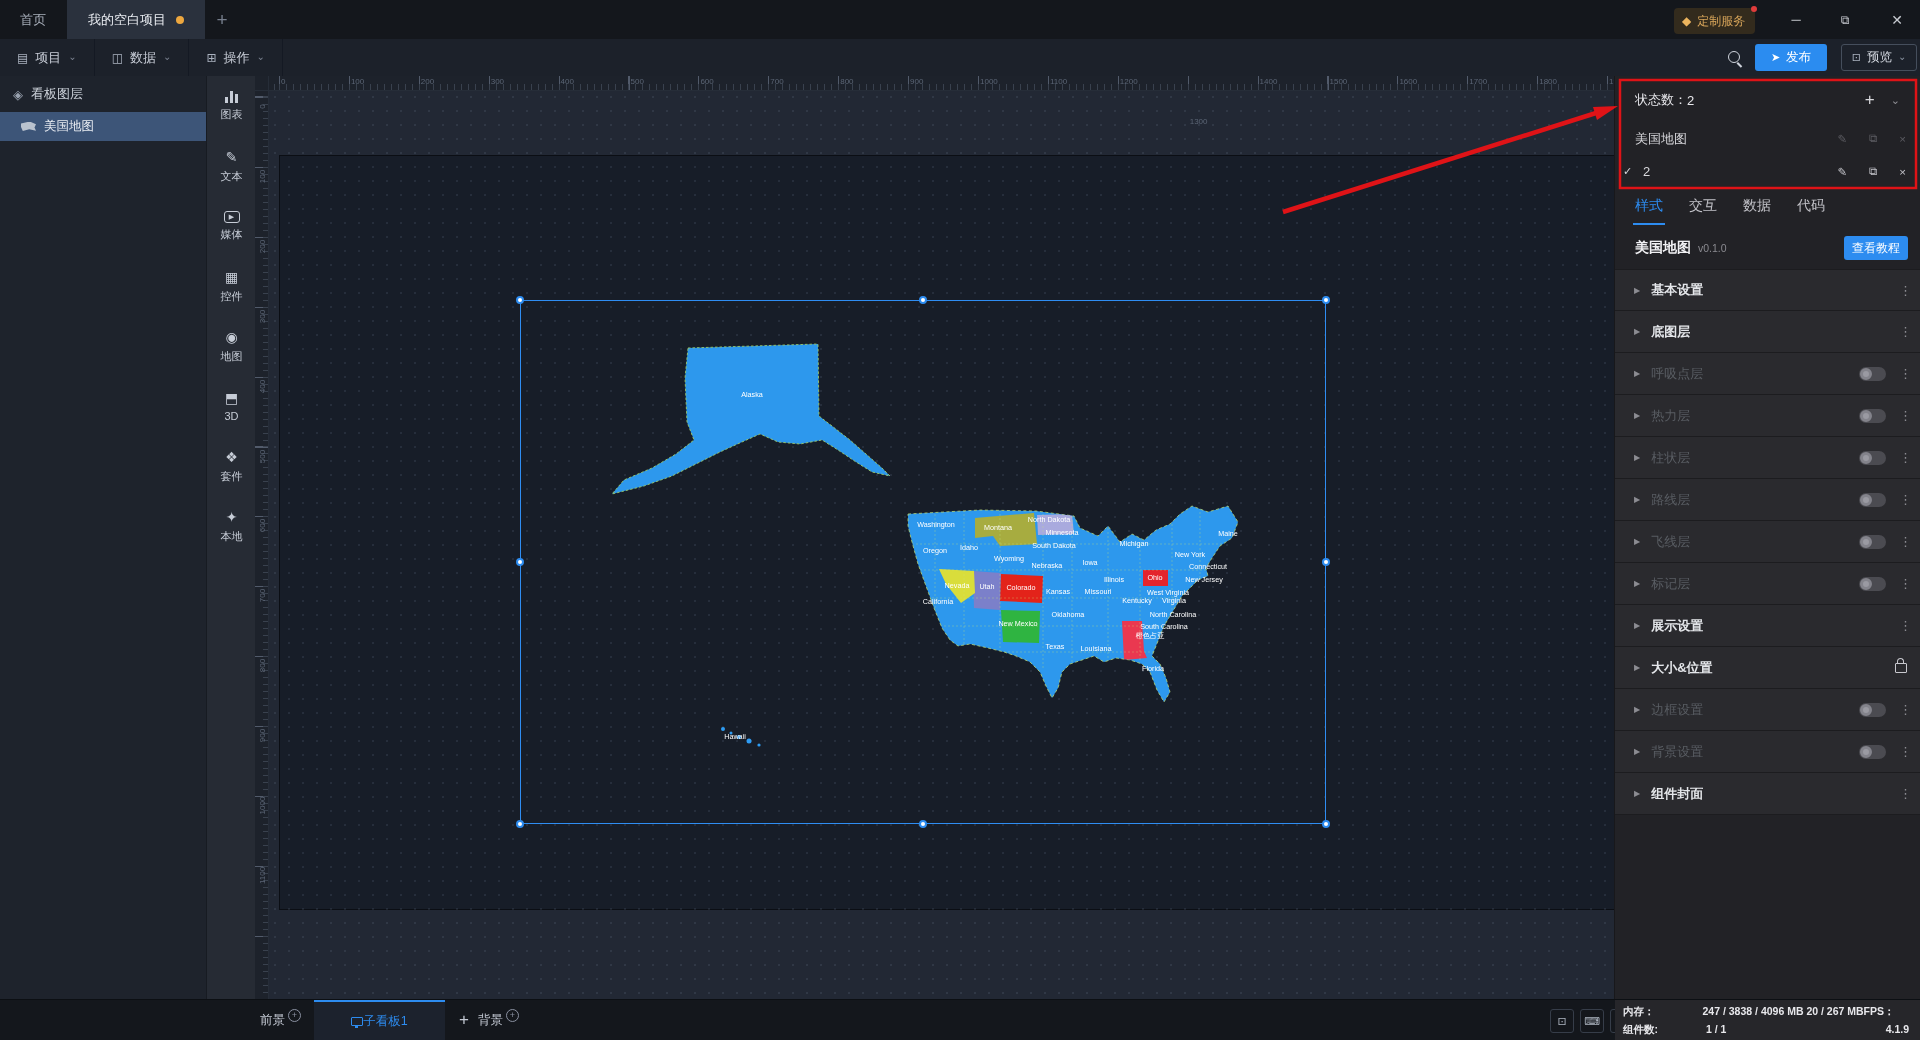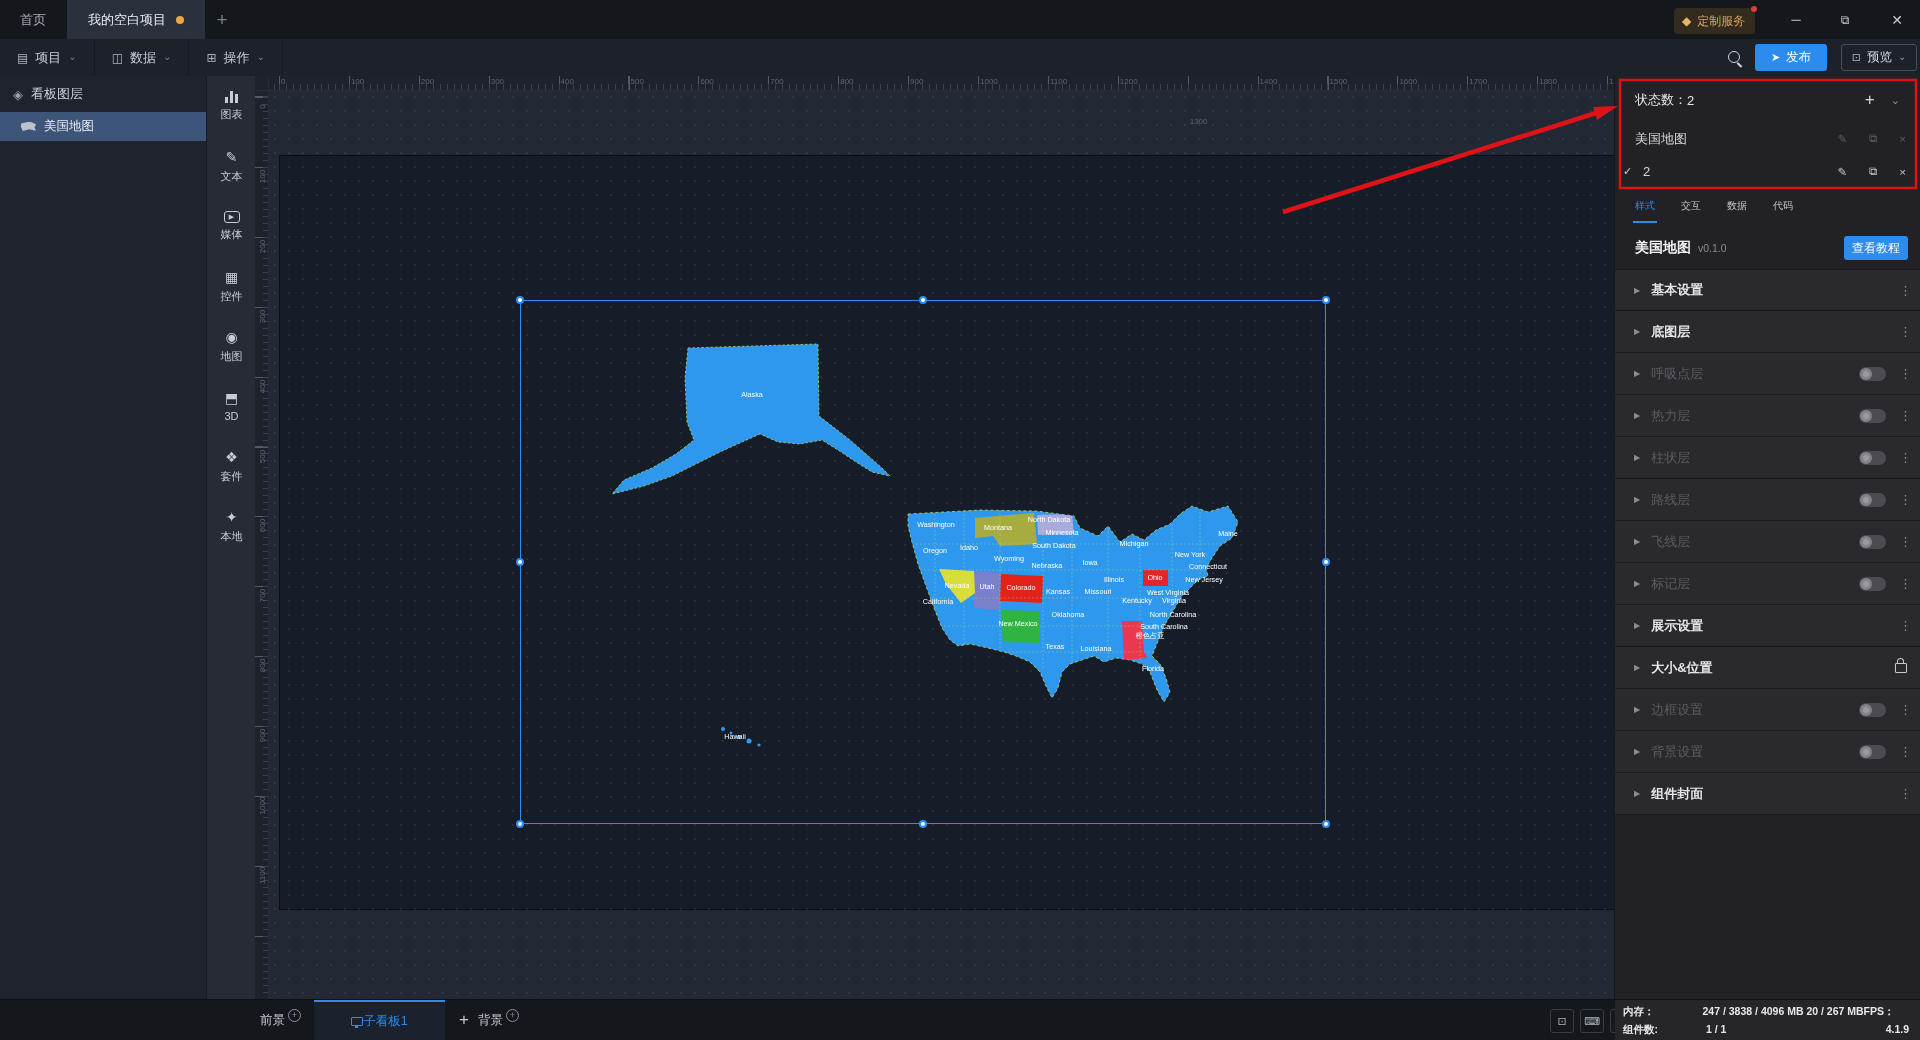--- a/index.html
+++ b/index.html
@@ -75,21 +75,21 @@
   .state-row1{position:absolute;top:2px;left:0;right:0;height:44px;display:flex;align-items:center;padding:0 20px;box-sizing:border-box;color:#e8e8ec;font-size:13px;}
   .state-row1 .plus{margin-left:auto;font-size:17px;color:#d8d8dc;}
   .state-row1 .chev{margin-left:16px;font-size:11px;color:#909096;}
   .state-rows{position:absolute;top:46px;left:0;right:0;}
   .state-row{height:33px;display:flex;align-items:center;padding:0 14px 0 20px;box-sizing:border-box;color:#d8d8dc;font-size:13px;gap:8px;}
   .state-row .check{font-size:11px;color:#d8d8dc;margin-left:-12px;width:12px;}
   .state-row .spacer{flex:1;}
   .state-row .ric{font-size:11.5px;margin-left:14px;color:#c4c4ca;}
   .state-row.dim .ric{color:#5c5c62;}
   .itabs{position:absolute;top:112px;left:0;right:0;height:40px;display:flex;align-items:center;gap:26px;padding-left:20px;}
-  .itab{font-size:10px;color:#c2c2c8;position:relative;padding-bottom:4px;}
+  .itab{font-size:14px;color:#c2c2c8;position:relative;padding-bottom:4px;}
   .itab.active{color:#2d8cf0;}
   .itab.active::after{content:'';position:absolute;left:-2px;right:-2px;bottom:-6px;height:2px;background:#2d8cf0;}
   .comphdr{position:absolute;top:152px;left:0;right:0;height:40px;display:flex;align-items:center;padding:0 12px 0 20px;box-sizing:border-box;}
   .comphdr .nm{font-size:14px;font-weight:bold;color:#f0f0f3;}
   .comphdr .ver{font-size:10.5px;color:#8a8a90;margin-left:7px;}
   .comphdr .tut{margin-left:auto;background:#2d8cf0;color:#fff;font-size:12px;height:24px;padding:0 8px;border-radius:3px;display:flex;align-items:center;}
   .sections{position:absolute;top:193px;left:0;right:0;}
   .sec-row{height:42px;display:flex;align-items:center;padding:0 13px 0 19px;box-sizing:border-box;background:#2a2a2e;border-bottom:1px solid #1c1c1f;}
   .sec-row:first-child{border-top:1px solid #1c1c1f;}
   .sec-row .caret{font-size:8px;color:#8c8c92;margin-right:11px;}

